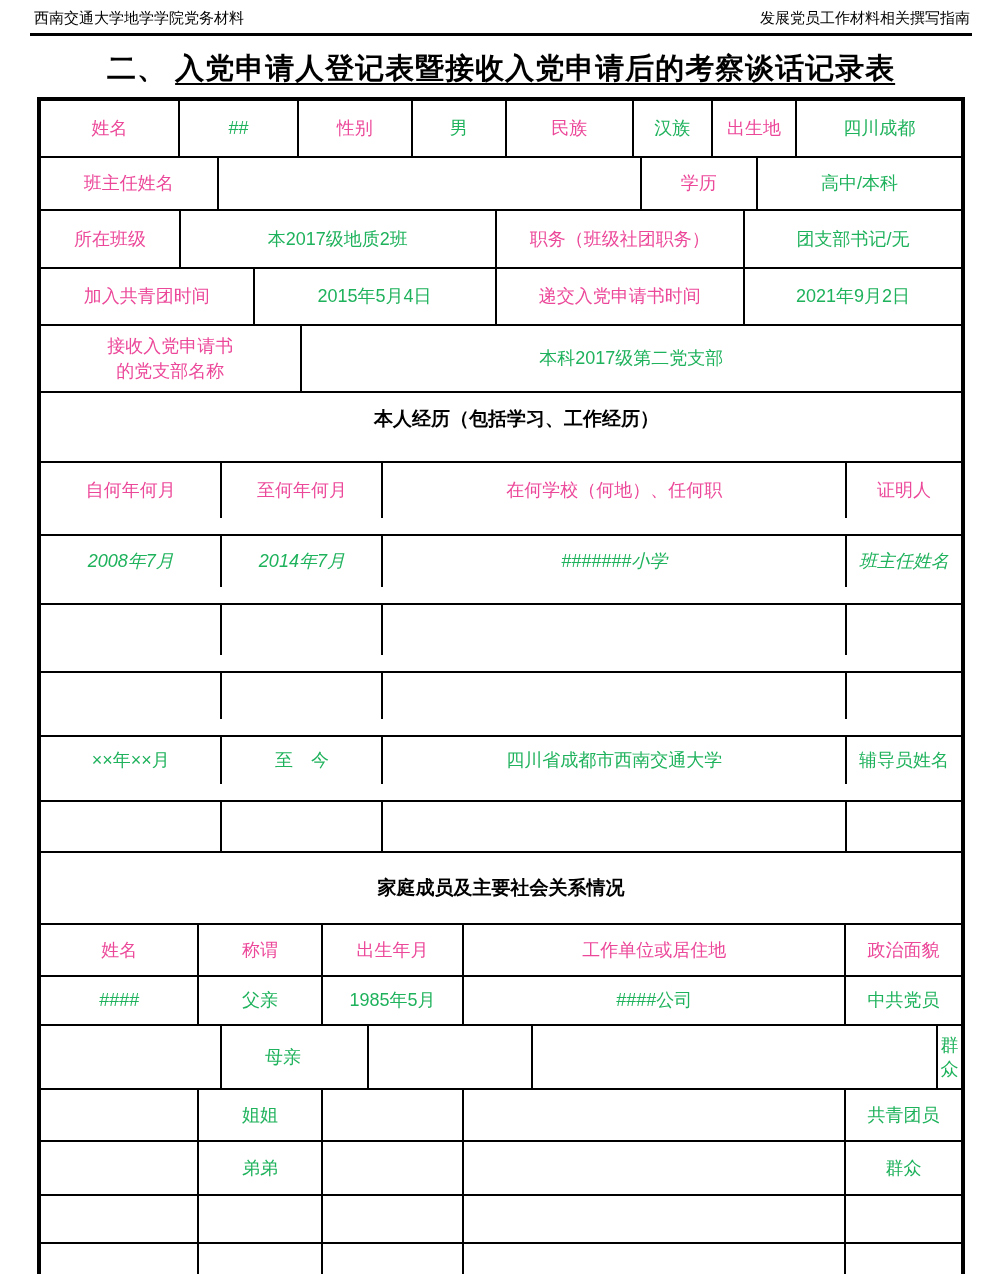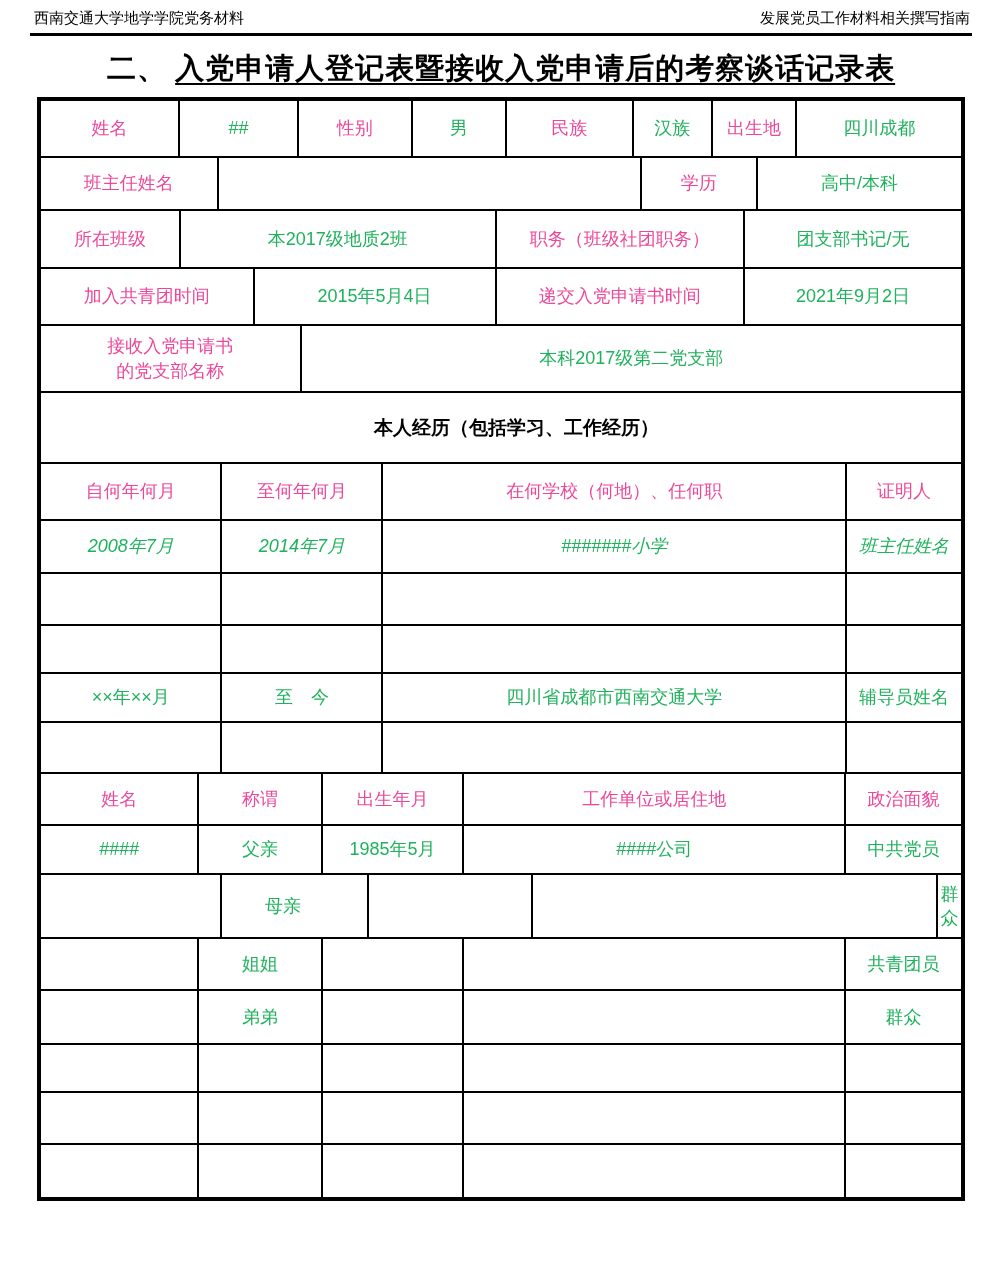--- a/index.html
+++ b/index.html
@@ -44,21 +44,21 @@
   .value{color:var(--green,#1fb25c);}
   .sec{
     display:flex;align-items:center;justify-content:center;
     font-weight:bold;font-size:19px;box-sizing:border-box;
   }
   .r1{grid-template-columns:14.9% 12.9% 12.4% 10.2% 13.8% 8.6% 9.2% auto;height:55px;}
   .r2{grid-template-columns:19.1% 46% 12.6% auto;height:53px;}
   .r3{grid-template-columns:15% 34.3% 27% auto;height:58px;}
   .r4{grid-template-columns:23% 26.3% 27% auto;height:57px;}
   .r5{grid-template-columns:28.1% auto;height:67px;}
-  .re{grid-template-columns:19.5% 17.5% 50.4% auto;}
+  .re{grid-template-columns:19.5% 17.5% 50.4% auto;margin-top:16px;}
   .rf{grid-template-columns:17% 13.4% 15.4% 41.5% auto;}
   .two-line{flex-direction:column;justify-content:center;border-radius:28px;}
 </style>
 </head>
 <body>
 
 <div class="doc-header">
   <span>西南交通大学地学学院党务材料</span>
   <span>发展党员工作材料相关撰写指南</span>
 </div>
@@ -100,21 +100,21 @@
   </div>
 
   <div class="row r5">
     <div class="cell label two-line">
       <span>接收入党申请书</span>
       <span>的党支部名称</span>
     </div>
     <div class="cell value">本科2017级第二党支部</div>
   </div>
 
-  <div class="row sec" style="height:71px;padding-left:31px;">本人经历（包括学习、工作经历）</div>
+  <div class="row sec" style="height:54px;padding-left:31px;">本人经历（包括学习、工作经历）</div>
 
   <div class="row re" style="height:57px;">
     <div class="cell label">自何年何月</div>
     <div class="cell label">至何年何月</div>
     <div class="cell label">在何学校（何地）、任何职</div>
     <div class="cell label">证明人</div>
   </div>
 
   <div class="row re" style="height:53px;font-style:italic;">
     <div class="cell value">2008年7月</div>
@@ -140,20 +140,21 @@
     <div class="cell value">四川省成都市西南交通大学</div>
     <div class="cell value">辅导员姓名</div>
   </div>
   <div class="row re" style="height:51px;">
     <div class="cell value"></div>
     <div class="cell value"></div>
     <div class="cell value"></div>
     <div class="cell value"></div>
   </div>
 
+  <div class="row sec" style="height:72px;">家庭成员及主要社会关系情况</div>
 
   <div class="row rf" style="height:52px;">
     <div class="cell label">姓名</div>
     <div class="cell label">称谓</div>
     <div class="cell label">出生年月</div>
     <div class="cell label">工作单位或居住地</div>
     <div class="cell label">政治面貌</div>
   </div>
 
   <div class="row rf" style="height:49px;">

